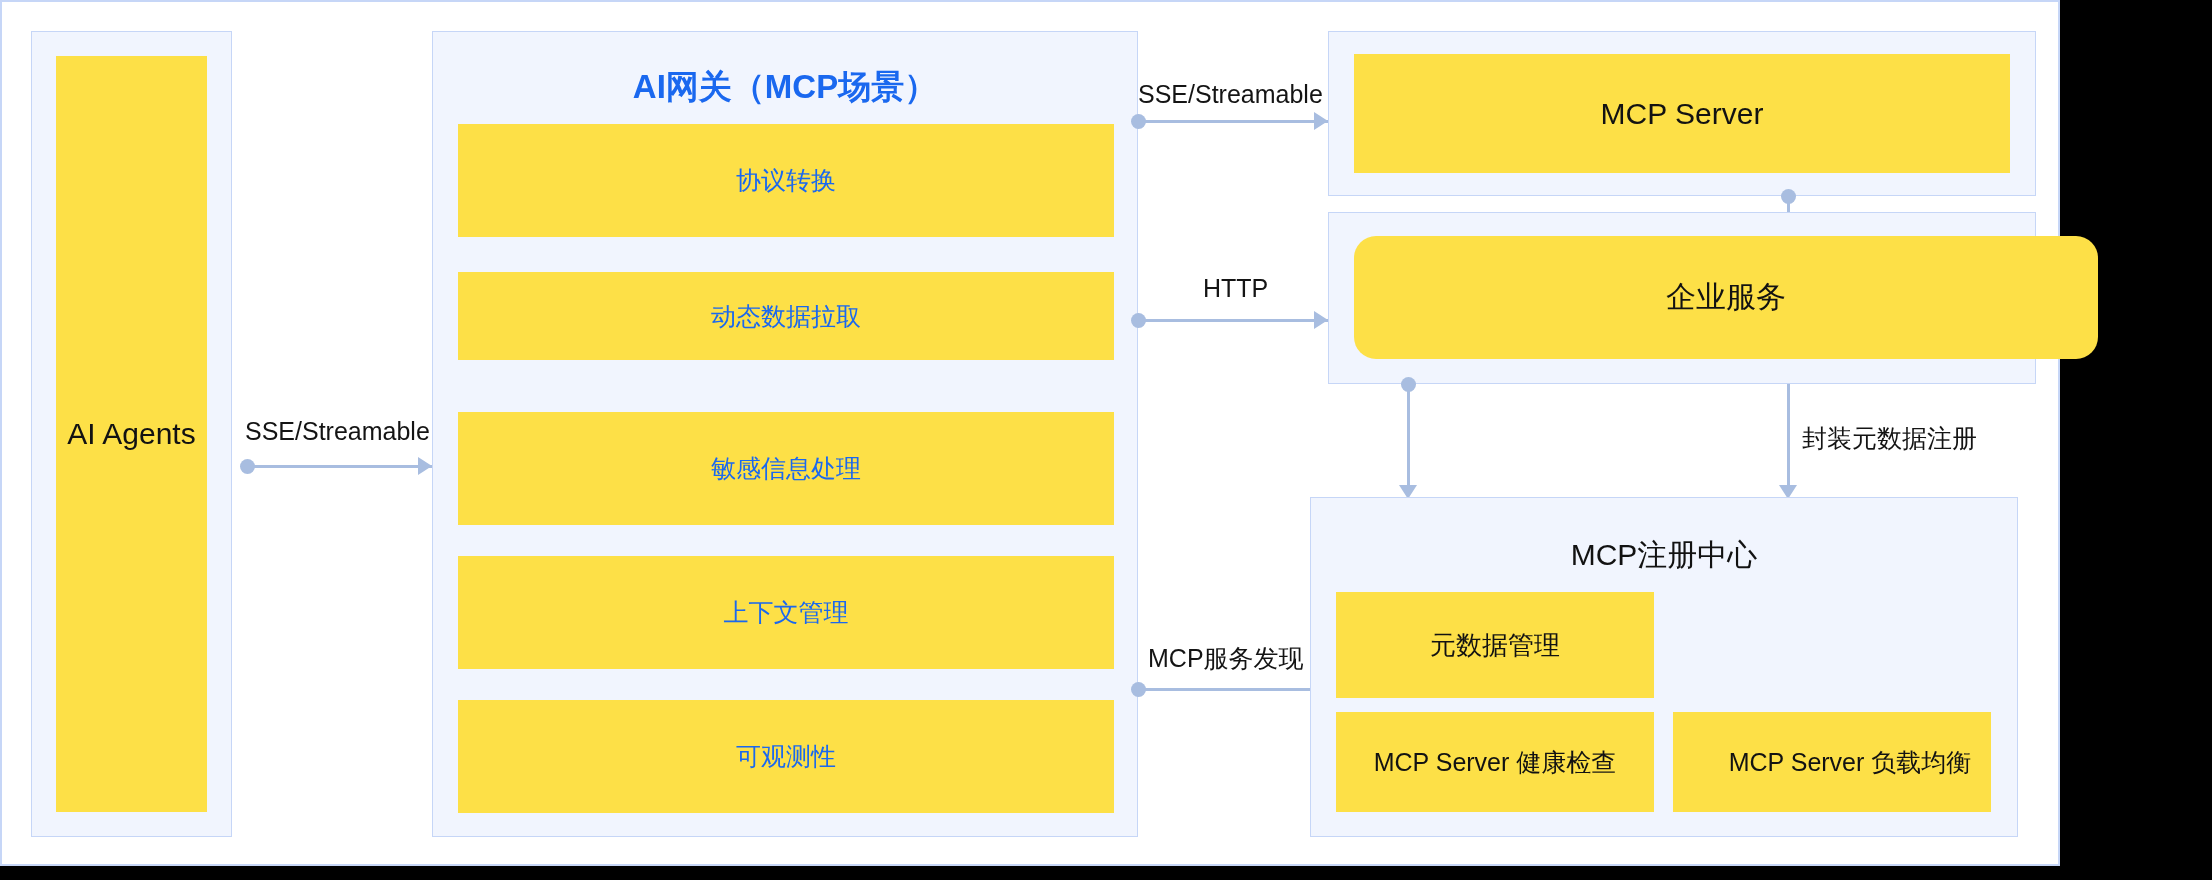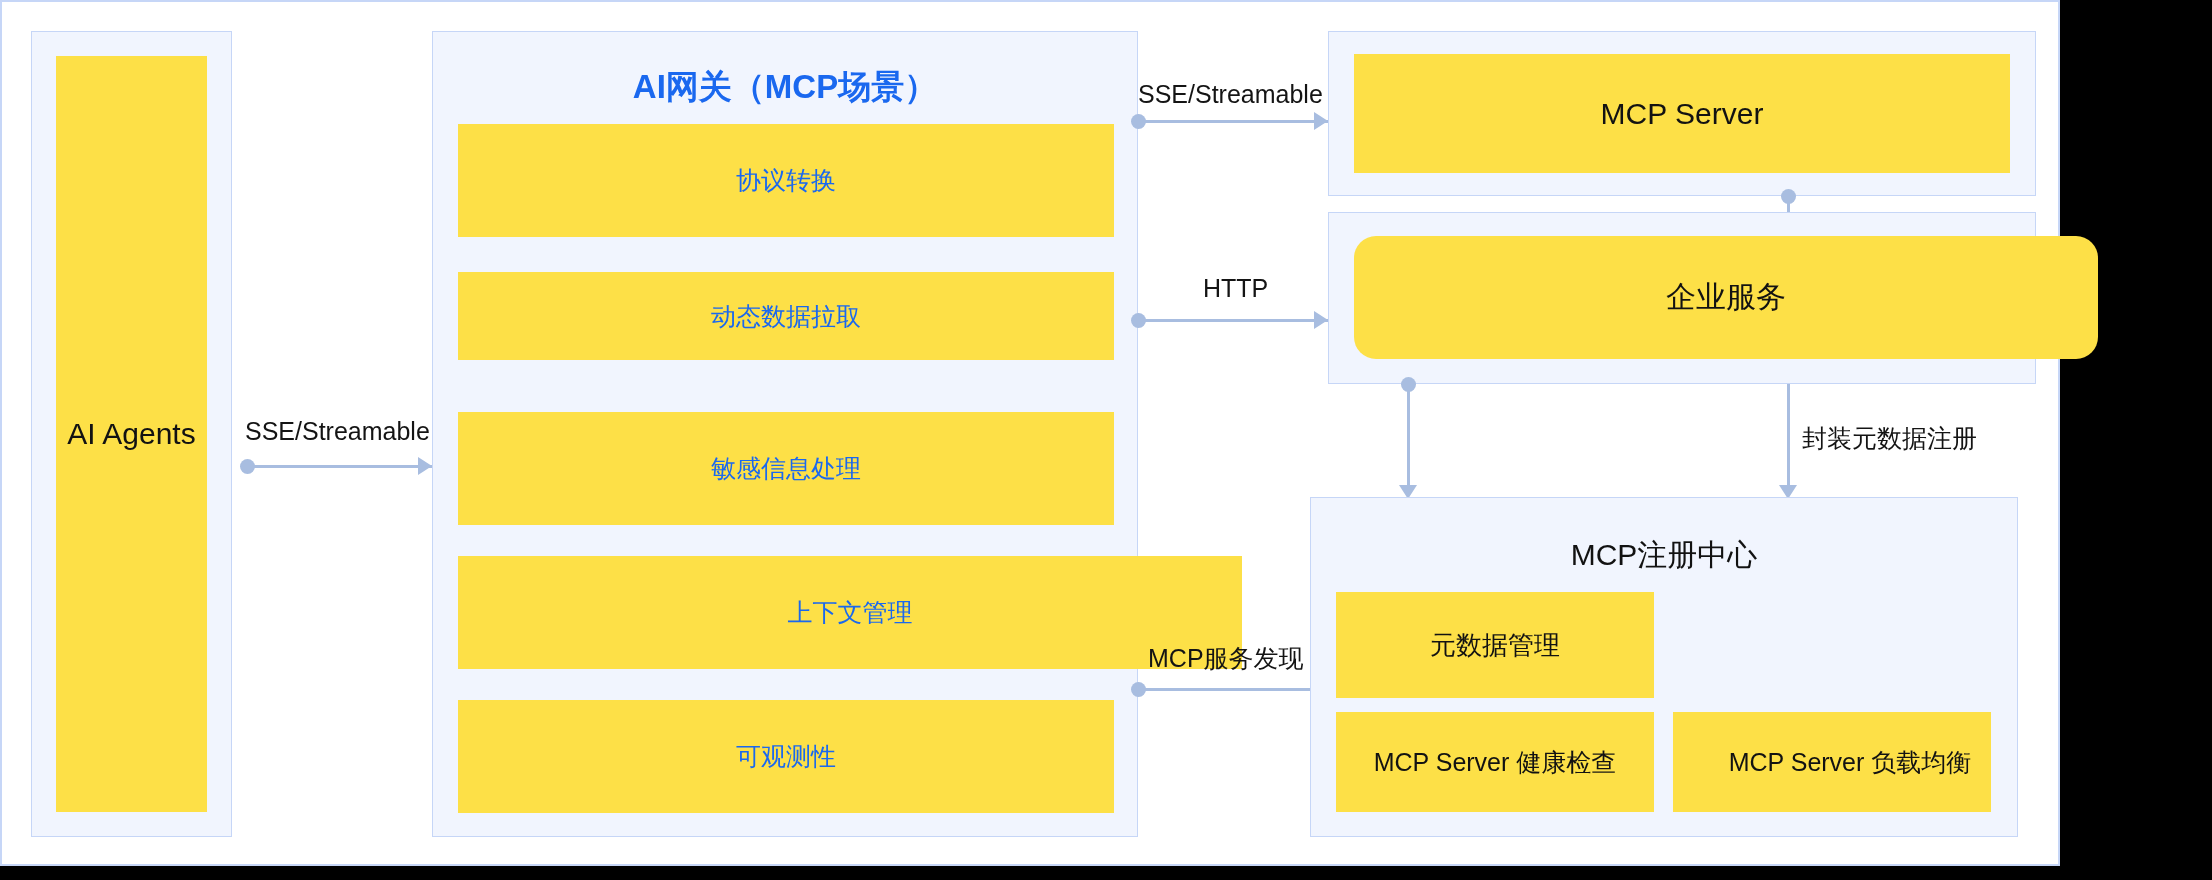--- a/index.html
+++ b/index.html
@@ -47,21 +47,21 @@
     <div class="dot" style="left:238px;top:457px;"></div>
     <div class="arrow-r" style="left:416px;top:455px;"></div>
     <div class="elabel" style="left:243px;top:415px;">SSE/Streamable</div>
 
     <div class="panel" style="left:430px;top:29px;width:706px;height:806px;">
       <div class="f-title t-blue" style="position:absolute;left:0;right:0;top:33px;text-align:center;">AI网关（MCP场景）</div>
 
       <div class="inner f-item t-blue" style="left:25px;top:92px;width:656px;height:113px;">协议转换</div>
       <div class="inner f-item t-blue" style="left:25px;top:240px;width:656px;height:88px;">动态数据拉取</div>
       <div class="inner f-item t-blue" style="left:25px;top:380px;width:656px;height:113px;">敏感信息处理</div>
-      <div class="inner f-item t-blue" style="left:25px;top:524px;width:784px;height:113px;font-family:Liberation Serif, serif;">上下文管理</div>
+      <div class="inner f-item t-blue" style="left:25px;top:524px;width:656px;height:113px;font-family:Liberation Serif, serif;">上下文管理</div>
       <div class="inner f-item t-blue" style="left:25px;top:668px;width:656px;height:113px;">可观测性</div>
     </div>
 
     <div class="hline" style="left:1136px;top:118px;width:190px;"></div>
     <div class="dot" style="left:1129px;top:112px;"></div>
     <div class="arrow-r" style="left:1312px;top:110px;"></div>
     <div class="elabel" style="left:1136px;top:78px;">SSE/Streamable</div>
 
     <div class="hline" style="left:1136px;top:317px;width:190px;"></div>
     <div class="dot" style="left:1129px;top:311px;"></div>

